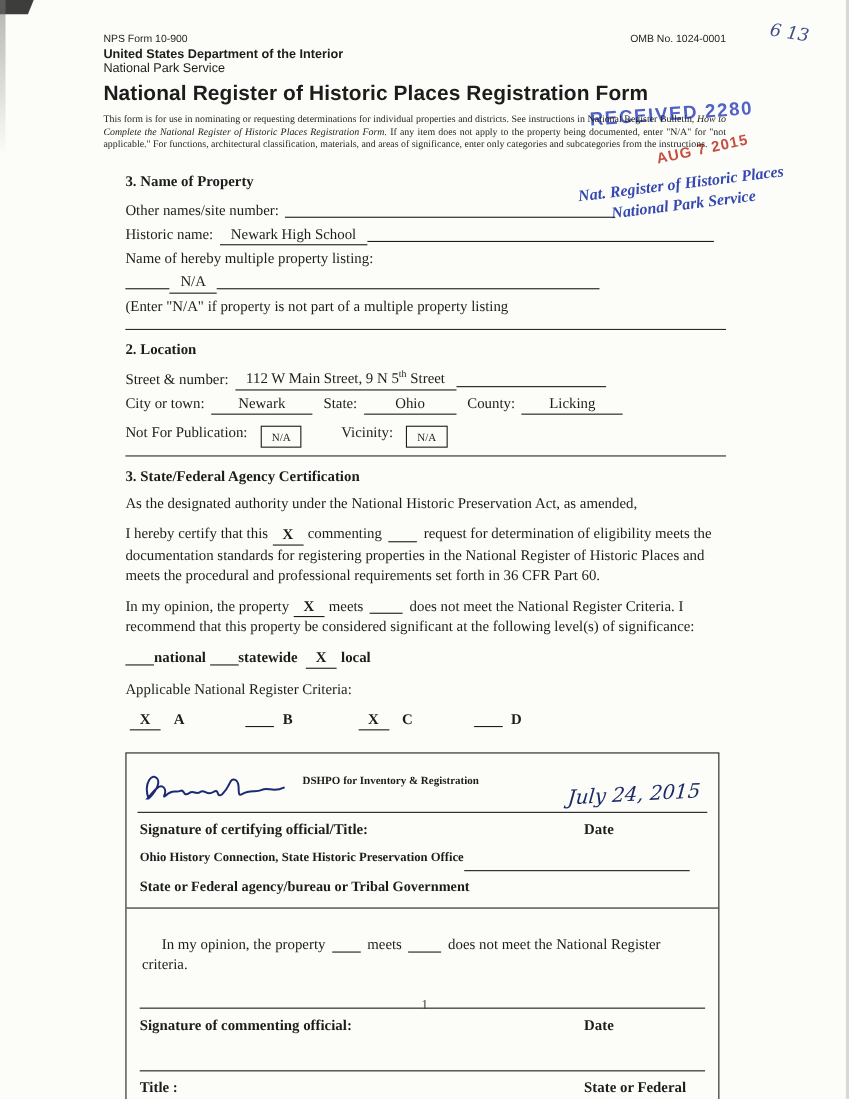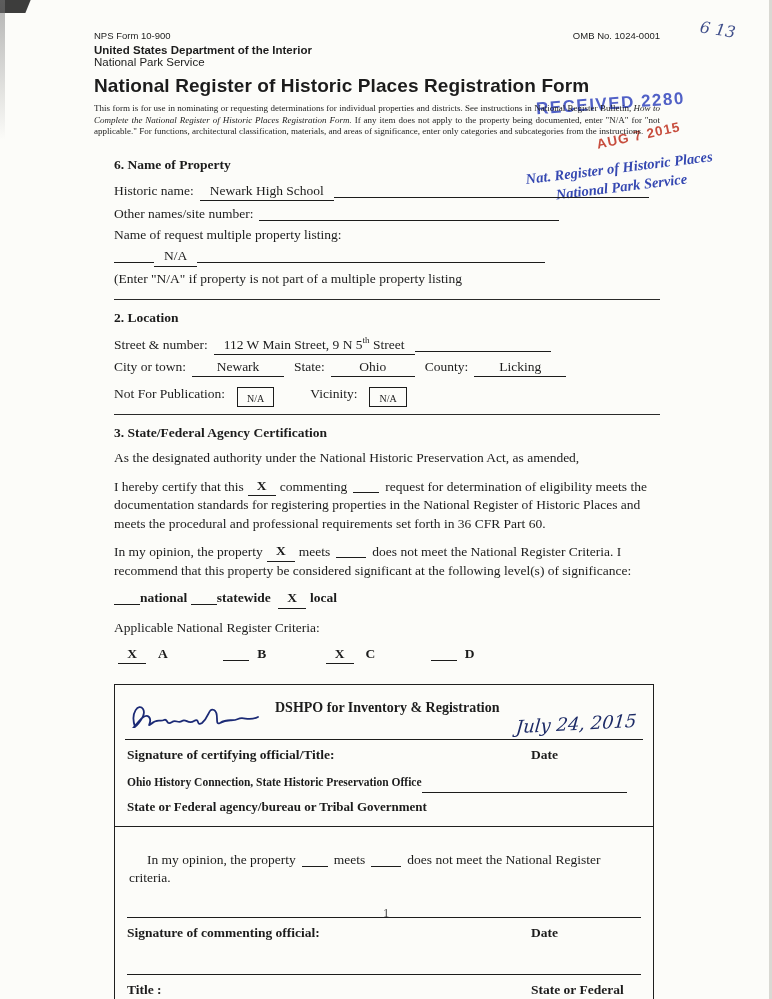--- a/index.html
+++ b/index.html
@@ -64,21 +64,21 @@
   .criteria { font-weight:bold; margin-top:8px; }
   .criteria .grp { margin-right:52px; }
   .crit-letter { margin-left:8px; }
   sup { font-size:9px; }
 
   
   .cert-box { border:1.6px solid #1f1f1f; width:540px; margin-top:20px; padding:0 0 12px; }
   .sigrow { display:flex; align-items:flex-end; border-bottom:1.2px solid #1c1c1c;
     margin:12px 10px 0; padding:2px 2px 3px; }
   .squiggle { width:138px; height:36px; flex:none; }
-  .dshpo { font-weight:bold; font-size:14px; margin:0 6px 18px 10px; white-space:nowrap;font-family:Liberation Serif, serif; }
+  .dshpo { font-weight:bold; font-size:10px; margin:0 6px 18px 10px; white-space:nowrap;font-family:Liberation Serif, serif; }
   .hand-date { margin-left:auto; margin-right:4px; font-family:"DejaVu Serif", serif;
     font-style:italic; font-size:18px; color:#1d2b66; display:inline-block;
     transform:rotate(-3deg) skewX(-8deg); white-space:nowrap; }
   .row2 { display:flex; padding:6px 12px 2px; font-weight:bold; font-size:13.5px; }
   .row2 .left { flex:1; }
   .row2 .right { width:110px; }
   .agency-line { display:flex; align-items:flex-end; padding:8px 12px 0; }
   .agency-line .lbl2 { font-weight:bold; font-size:11.5px; white-space:nowrap; }
   .agency-line .blank { flex:1; margin-right:14px; }
   .bureau { font-weight:bold; font-size:13px; padding:8px 12px 10px; }
@@ -112,32 +112,32 @@
       <span>OMB No. 1024-0001</span>
     </div>
     <div class="dept">United States Department of the Interior</div>
     <div class="nps">National Park Service</div>
     <h1 class="title">National Register of Historic Places Registration Form</h1>
     <p class="instructions"><span>This form is for use in nominating or requesting determinations for individual properties and districts. See instructions in National Register Bulletin, </span><i>How to Complete the National Register of Historic Places Registration Form.</i><span> If any item does not apply to the property being documented, enter "N/A" for "not applicable." For functions, architectural classification, materials, and areas of significance, enter only categories and subcategories from the instructions.</span></p>
 
     <div class="sections">
 
       <div>
-        <div class="sec-heading">6.  Name of Property</div>
+        <div class="sec-heading">3.  Name of Property</div>
+        <div class="line">
+          <span class="lbl">Other names/site number:</span>
+          <span class="blank w300"></span>
+        </div>
         <div class="line" style="width:98%">
           <span class="lbl">Historic name:</span>
           <span class="fill">Newark High School</span>
           <span class="blank grow"></span>
         </div>
         <div class="line">
-          <span class="lbl">Other names/site number:</span>
-          <span class="blank w300"></span>
-        </div>
-        <div class="line">
-          <span class="lbl">Name of request multiple property listing:</span>
+          <span class="lbl">Name of hereby multiple property listing:</span>
         </div>
         <div class="line" style="width:79%">
           <span class="blank w40"></span>
           <span class="fill">N/A</span>
           <span class="blank grow"></span>
         </div>
         <div class="line">
           <span>(Enter "N/A" if property is not part of a multiple property listing</span>
         </div>
       </div>

